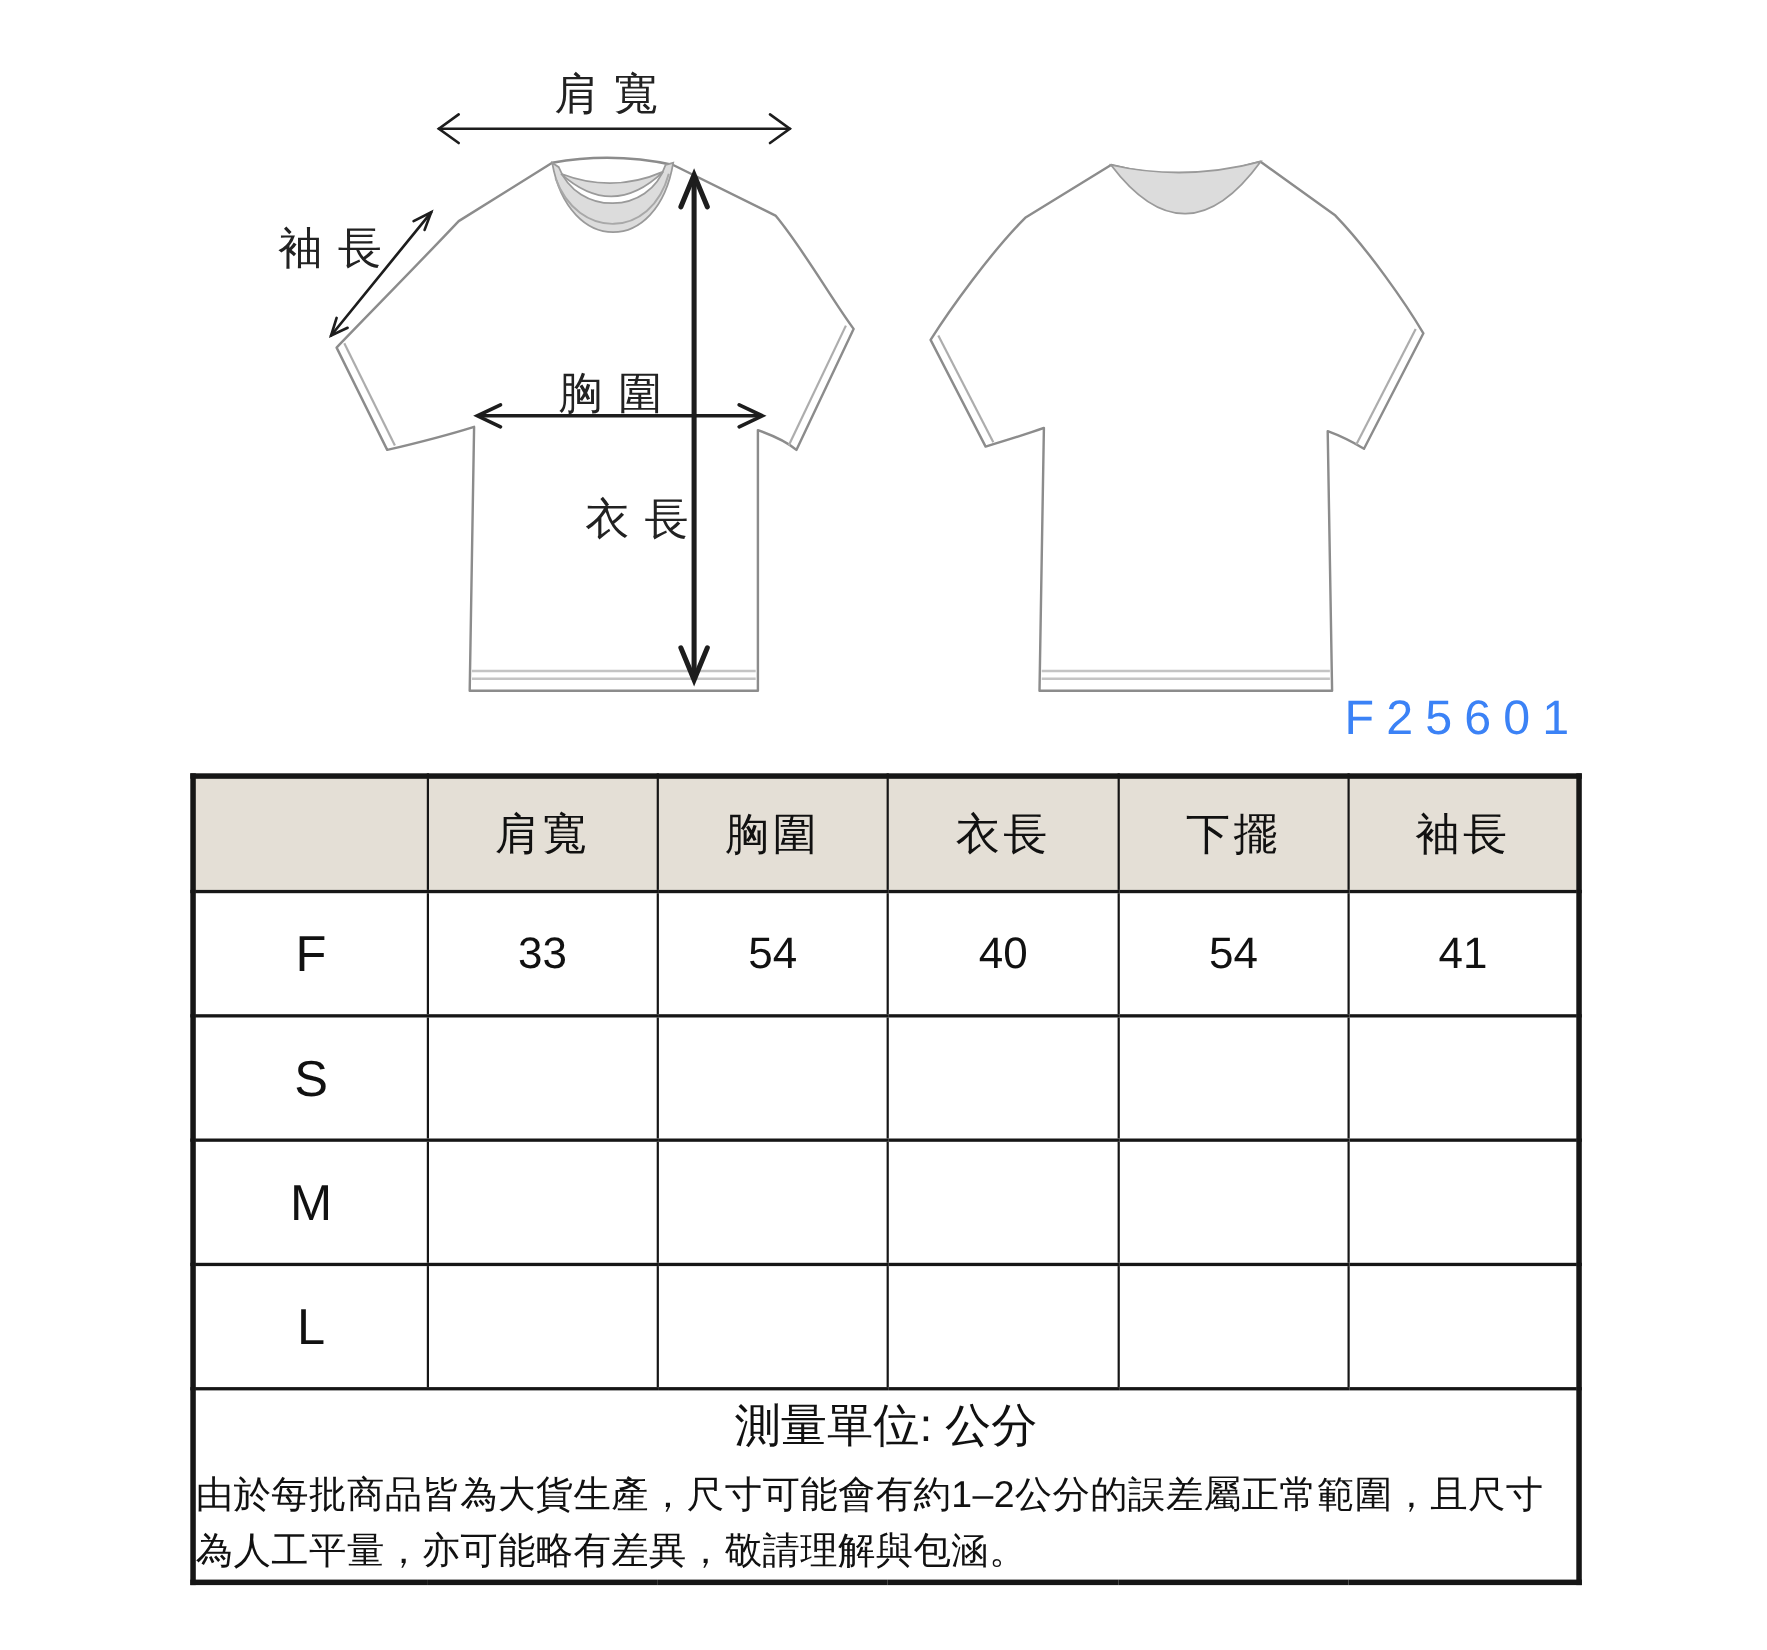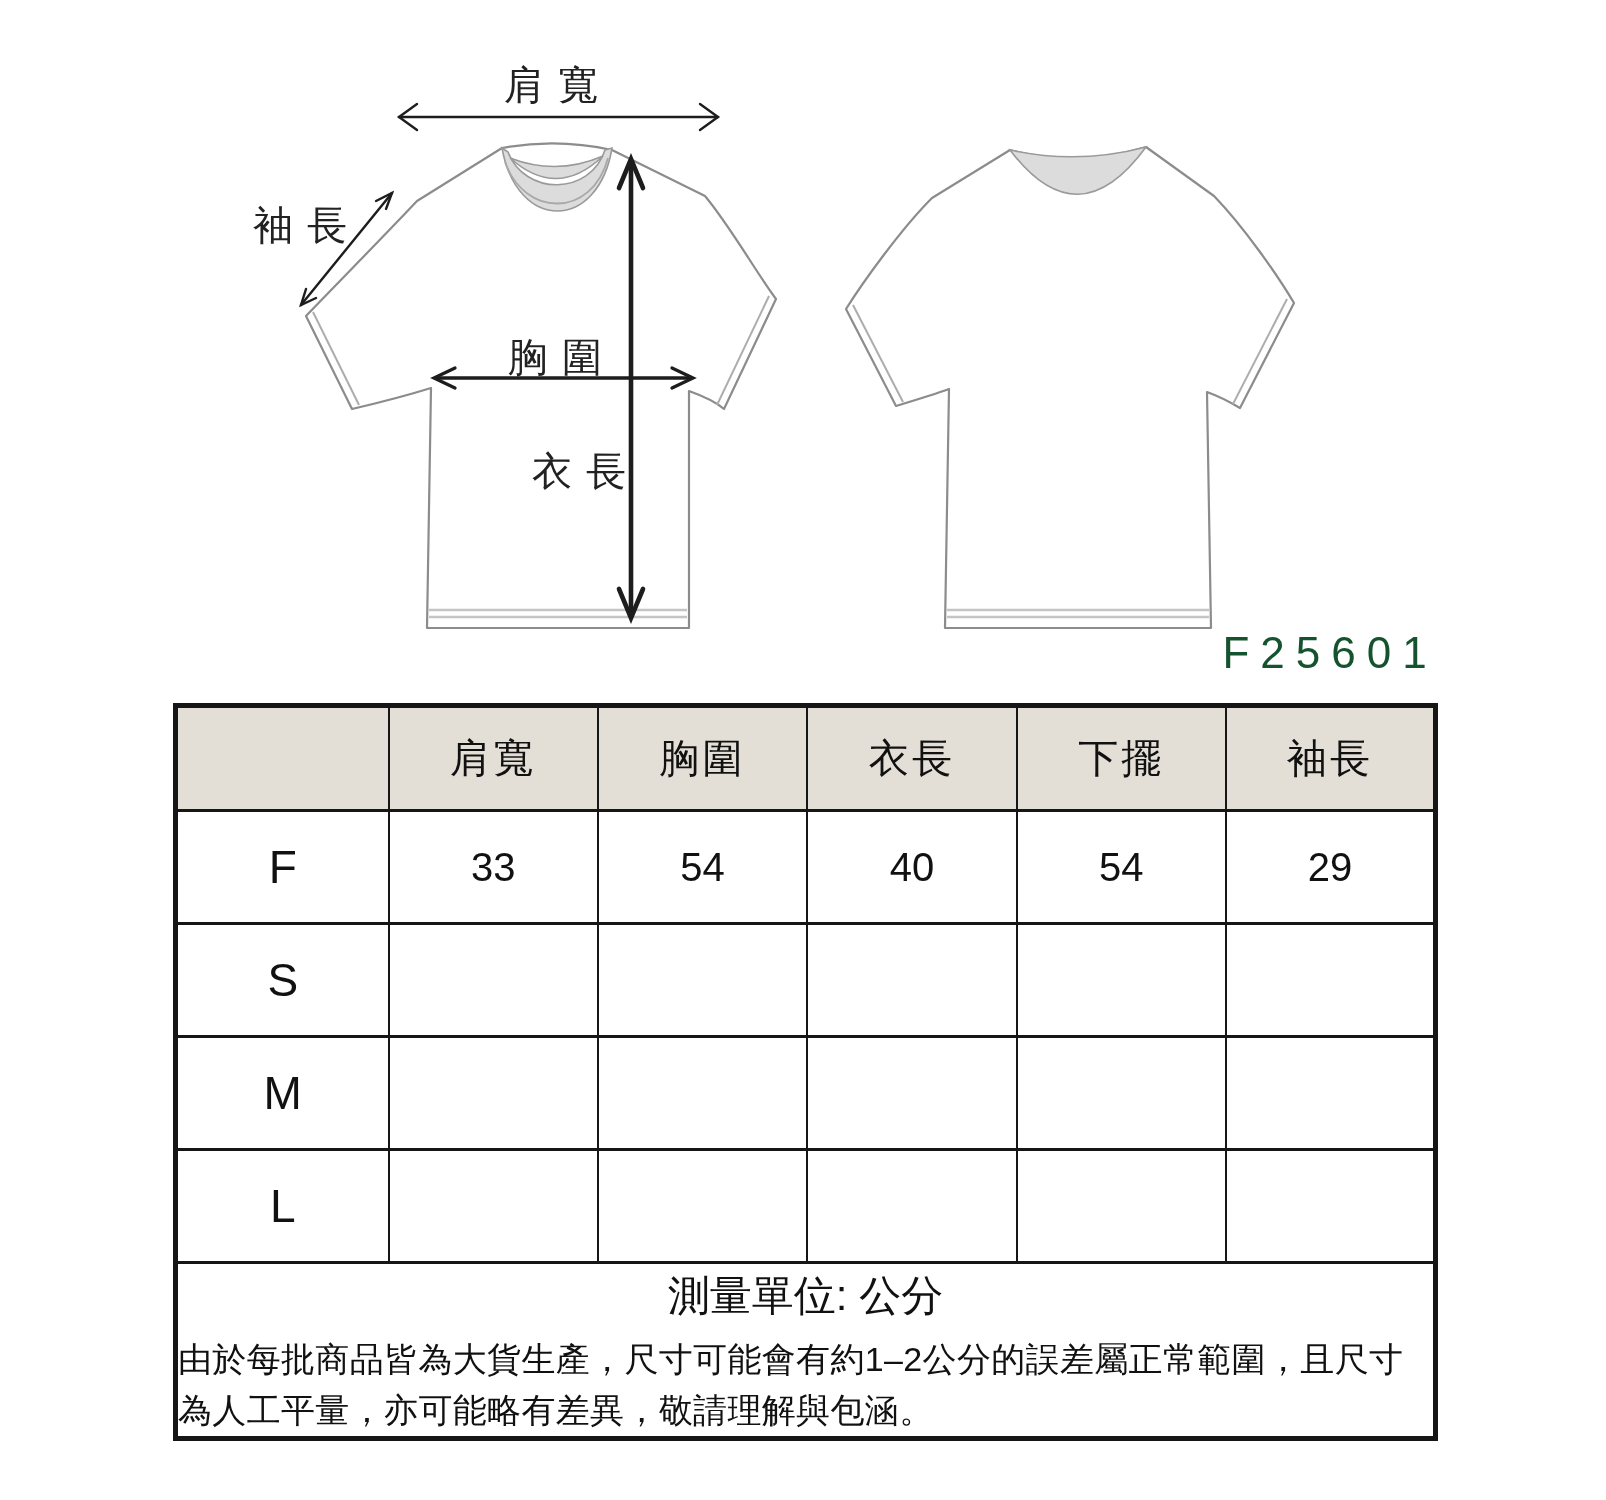--- a/index.html
+++ b/index.html
@@ -11,21 +11,21 @@
   .collar{fill:var(--collar-fill,#dcdcdc);stroke:#9a9a9a;stroke-width:1.6;}
   .seam{stroke:#a8a8a8;stroke-width:1.8;fill:none;}
   .cuffline{stroke:#adadad;stroke-width:2;fill:none;}
   .hem{stroke:#c4c4c4;stroke-width:2.4;fill:none;}
   .arrow-thin{stroke:var(--arrow,#1d1d1d);stroke-width:2.4;fill:none;stroke-linecap:round;}
   .arrow-med{stroke:var(--arrow,#1d1d1d);stroke-width:3.3;fill:none;stroke-linecap:round;}
   .arrow-thick{stroke:var(--arrow,#1d1d1d);stroke-width:4.6;fill:none;stroke-linecap:round;}
   .lbl{position:absolute;transform:translateX(-50%);font-size:40px;letter-spacing:.35em;
        white-space:nowrap;color:#222;}
   .code{position:absolute;transform:translateX(-50%);font-size:44px;letter-spacing:.25em;
-        white-space:nowrap;color:#14532d;}
+        white-space:nowrap;color:#3b82f6;}
   table.size-table{position:absolute;left:173px;top:703px;width:1265px;table-layout:fixed;
         border-collapse:collapse;text-align:center;}
   .size-table th,.size-table td{border:2px solid var(--table-border,#161616);
         border-top-width:3px;border-bottom-width:3px;vertical-align:middle;
         font-weight:400;padding:0;}
   table.size-table{border:5px solid var(--table-border,#161616);}
   .head-row th{background:var(--header-bg,#e4dfd6);height:101px;font-size:40px;letter-spacing:.08em;}
   .data-row th,.data-row td{height:110px;background:#fff;}
   .size-cell{font-size:46px;}
   .num-cell{font-size:40px;}
@@ -116,21 +116,21 @@
         <th>袖長</th>
       </tr>
     </thead>
     <tbody>
       <tr class="data-row">
         <th class="size-cell">F</th>
         <td class="num-cell">33</td>
         <td class="num-cell">54</td>
         <td class="num-cell">40</td>
         <td class="num-cell">54</td>
-        <td class="num-cell">29</td>
+        <td class="num-cell">41</td>
       </tr>
       <tr class="data-row">
         <th class="size-cell">S</th>
         <td class="num-cell"></td>
         <td class="num-cell"></td>
         <td class="num-cell"></td>
         <td class="num-cell"></td>
         <td class="num-cell"></td>
       </tr>
       <tr class="data-row">

